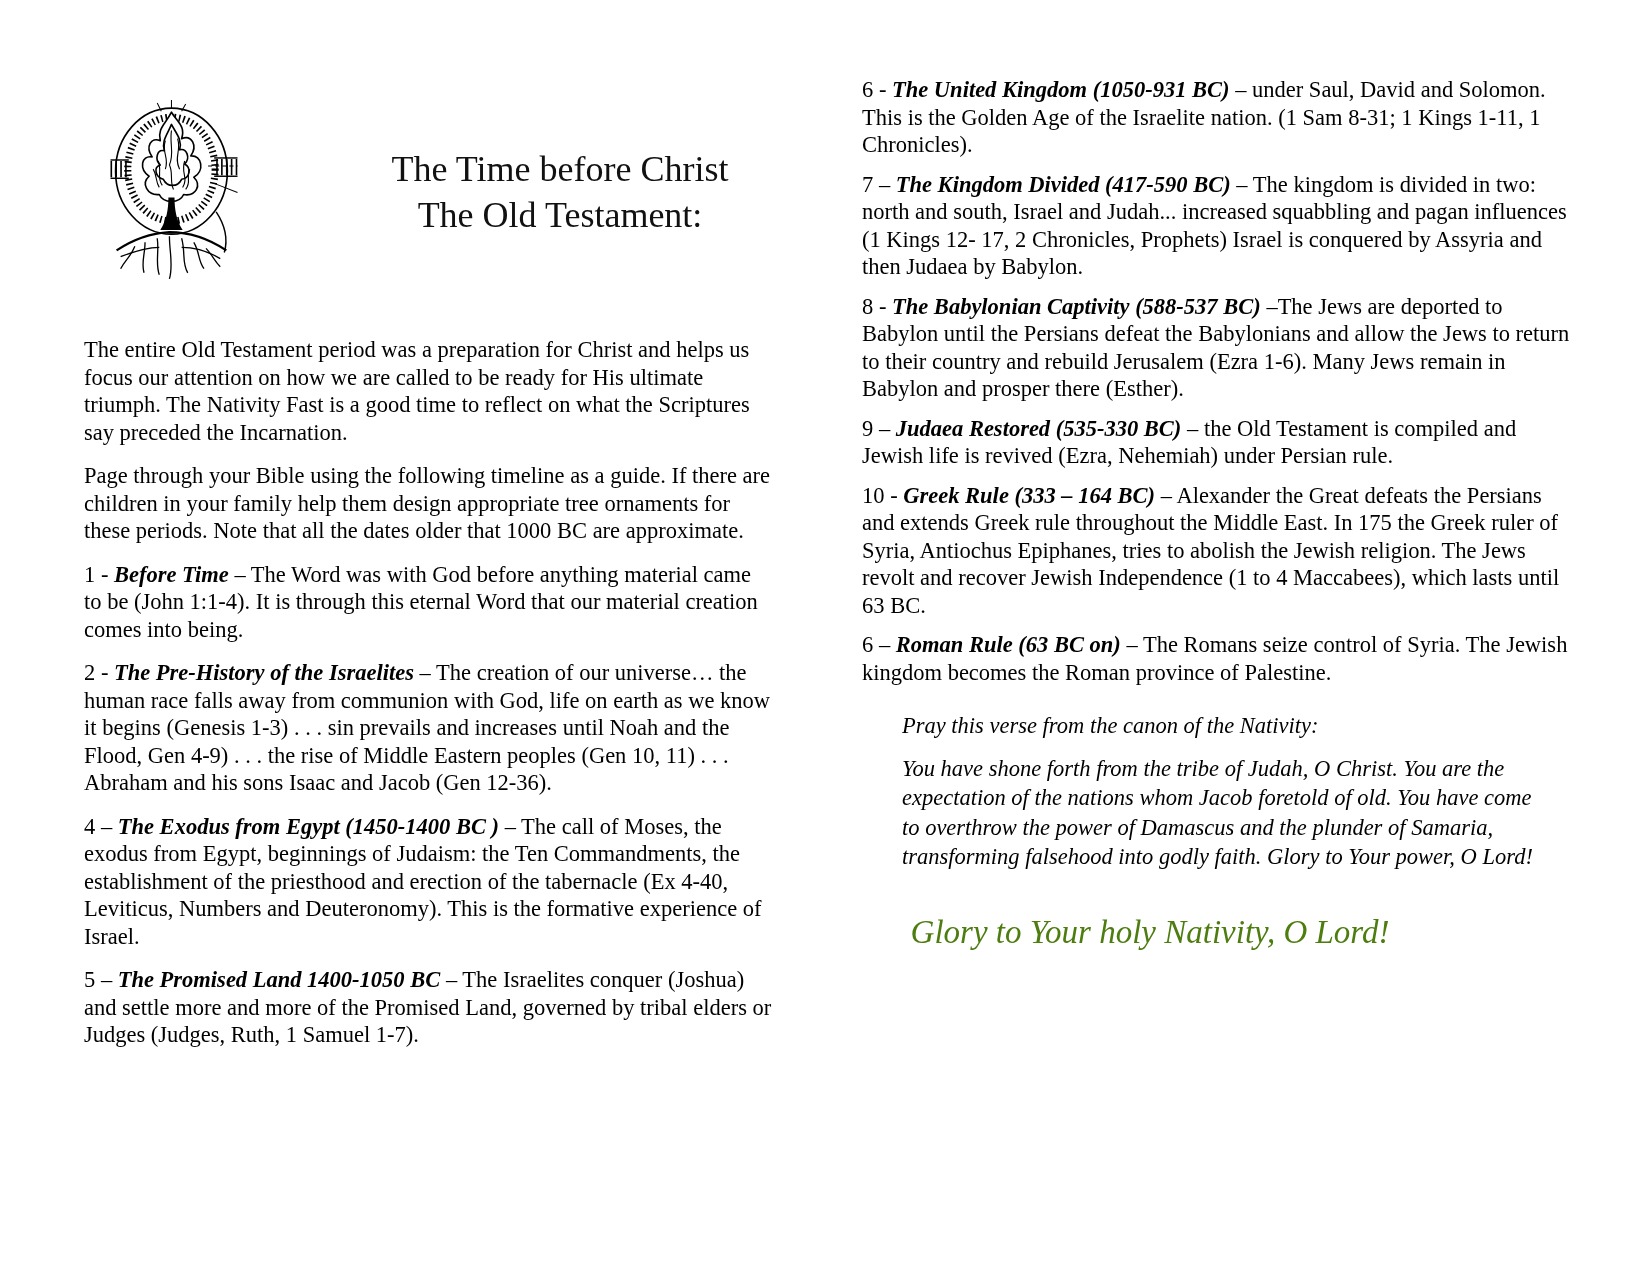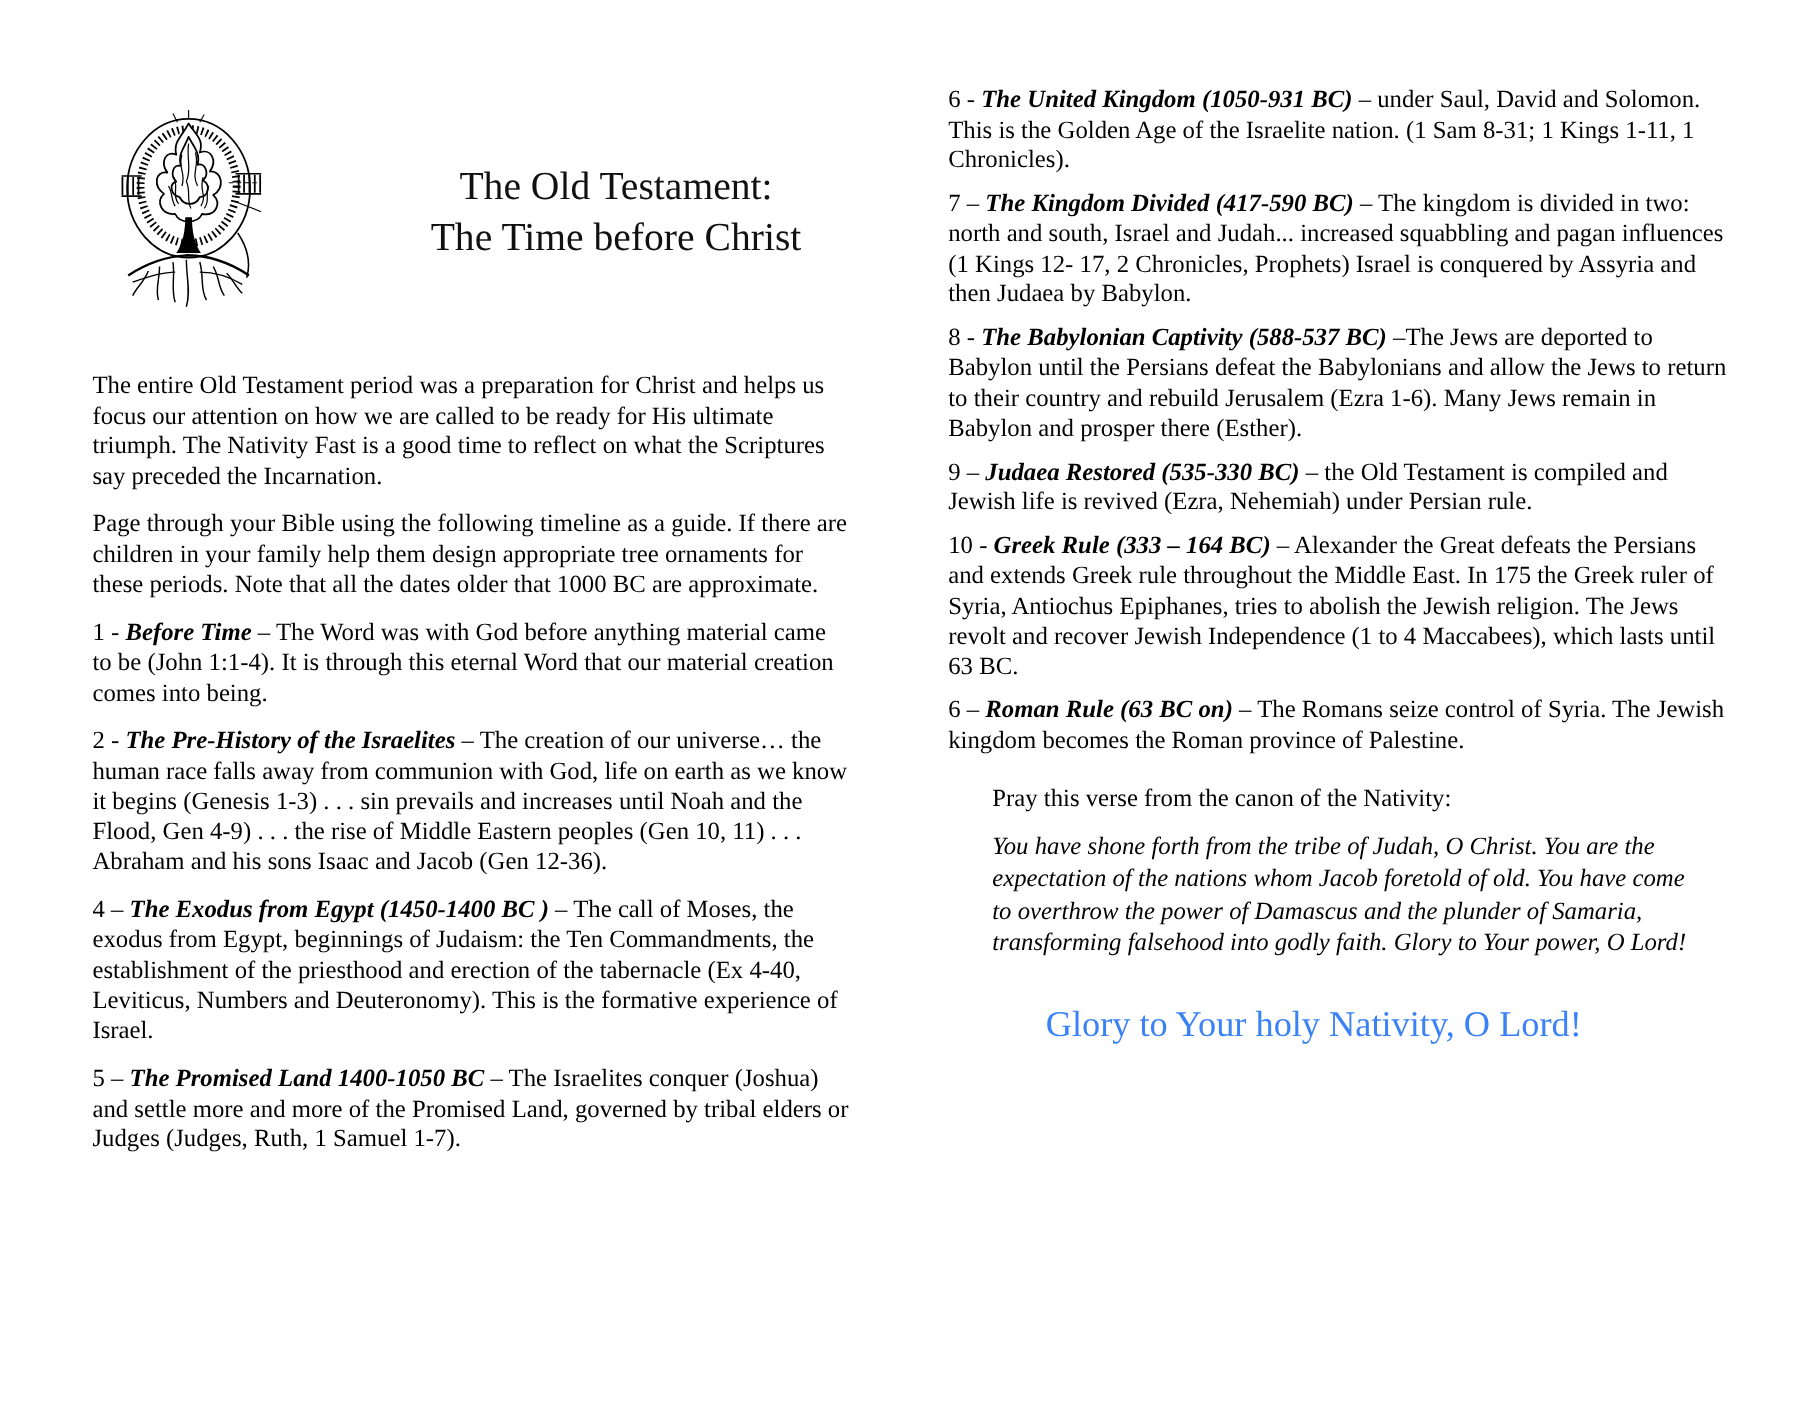--- a/index.html
+++ b/index.html
@@ -7,23 +7,23 @@
         font-family:"Liberation Serif",serif;overflow:hidden;}
   .logo{position:absolute;left:110px;top:98px;width:128px;height:188px;}
   .title{position:absolute;left:350px;top:146px;width:420px;text-align:center;
          font-size:36px;line-height:46px;white-space:nowrap;color:#111;}
   .col{position:absolute;font-size:22.5px;line-height:27.5px;text-align:left;}
   .col-left{left:84px;top:336px;width:690px;}
   .col-right{left:862px;top:76px;width:712px;}
   .col-left .para{margin:0 0 16px 0;}
   .col-right .para{margin:0 0 12px 0;}
   .ttl{font-weight:bold;font-style:italic;}
-  .pray-intro{margin:26px 0 10px 40px;}
+  .pray-intro{margin:26px 0 10px 40px;font-style:italic;}
   .prayer{margin:14px 0 0 40px;width:645px;font-style:italic;line-height:29.5px;}
-  .closing{margin:40px 0 0 0;width:576px;text-align:right;font-size:33px;line-height:40px;color:#3b82f6;}
+  .closing{margin:40px 0 0 0;width:576px;text-align:center;font-size:33px;line-height:40px;color:#4d7c0f;font-style:italic;}
   p{margin:0;}
 </style>
 </head>
 <body>
 
 <div class="page">
 
   <svg class="logo" viewBox="0 0 125 185" aria-hidden="true">
     <g>
       <line x1="0" y1="70" x2="16" y2="70" stroke="#000" stroke-width="16" stroke-dasharray="1.6 3.2"></line>
@@ -63,22 +63,22 @@
       <path d="M34,142 C34,154 30,162 33,172"></path>
       <path d="M46,138 C48,152 44,162 48,174"></path>
       <path d="M58,136 C58,152 62,164 58,178"></path>
       <path d="M70,138 C74,152 70,162 76,172"></path>
       <path d="M82,142 C88,152 86,160 92,168"></path>
       <path d="M94,148 C100,154 102,160 108,166"></path>
     </g>
   </svg>
 
   <div class="title">
+    <div>The Time before Christ</div>
     <div>The Old Testament:</div>
-    <div>The Time before Christ</div>
   </div>
 
   <div class="col col-left">
     <p class="para">The entire Old Testament period was a preparation for Christ and helps us focus our attention on how we are called to be ready for His ultimate triumph. The Nativity Fast is a good time to reflect on what the Scriptures say preceded the Incarnation.</p>
     <p class="para">Page through your Bible using the following timeline as a guide. If there are children in your family help them design appropriate tree ornaments for these periods. Note that all the dates older that 1000 BC are approximate.</p>
 
     <p class="para"><span>1 - </span><span class="ttl">Before Time</span><span> – The Word was with God before anything material came to be (John 1:1-4). It is through this eternal Word that our material creation comes into being.</span></p>
     <p class="para"><span>2 - </span><span class="ttl">The Pre-History of the Israelites</span><span> – The creation of our universe… the human race falls away from communion with God, life on earth as we know it begins (Genesis 1-3) . . . sin prevails and increases until Noah and the Flood, Gen 4-9) . . . the rise of Middle Eastern peoples (Gen 10, 11) . . . Abraham and his sons Isaac and Jacob (Gen 12-36).</span></p>
     <p class="para"><span>4 – </span><span class="ttl">The Exodus from Egypt (1450-1400 BC )</span><span> – The call of Moses, the exodus from Egypt, beginnings of Judaism: the Ten Commandments, the establishment of the priesthood and erection of the tabernacle (Ex 4-40, Leviticus, Numbers and Deuteronomy). This is the formative experience of Israel.</span></p>
     <p class="para"><span>5 – </span><span class="ttl">The Promised Land 1400-1050 BC</span><span> – The Israelites conquer (Joshua) and settle more and more of the Promised Land, governed by tribal elders or Judges (Judges, Ruth, 1 Samuel 1-7).</span></p>

